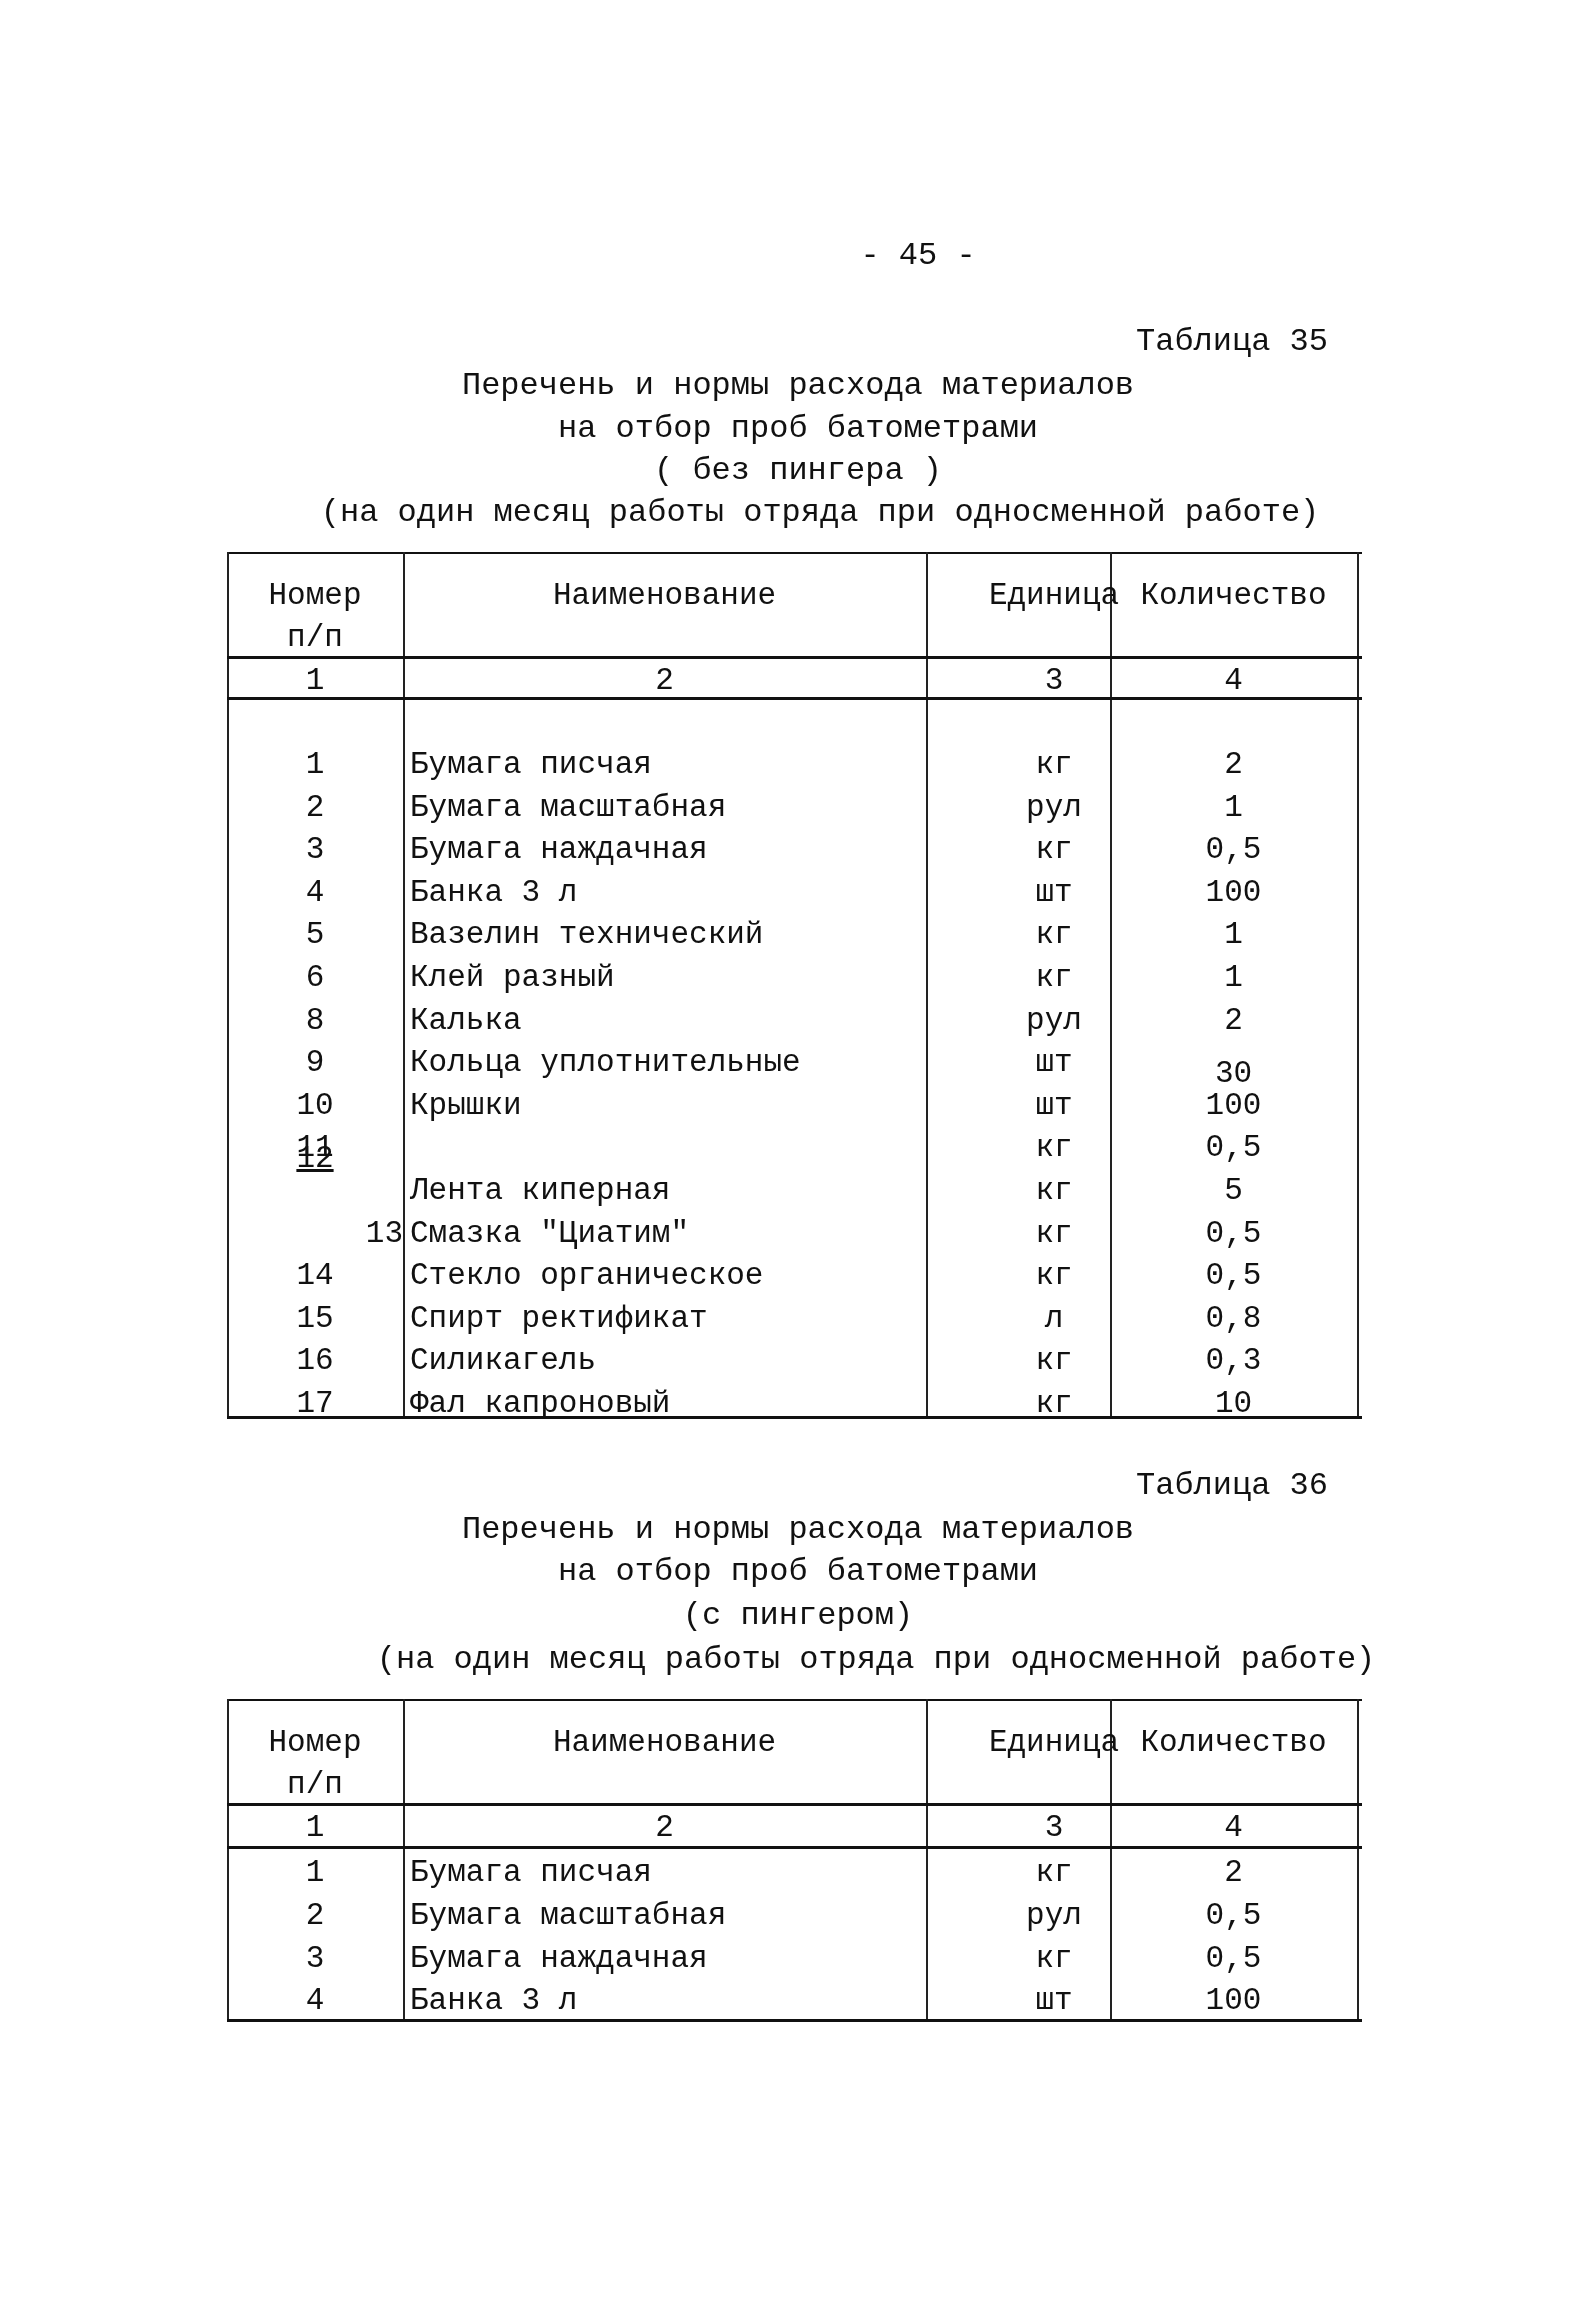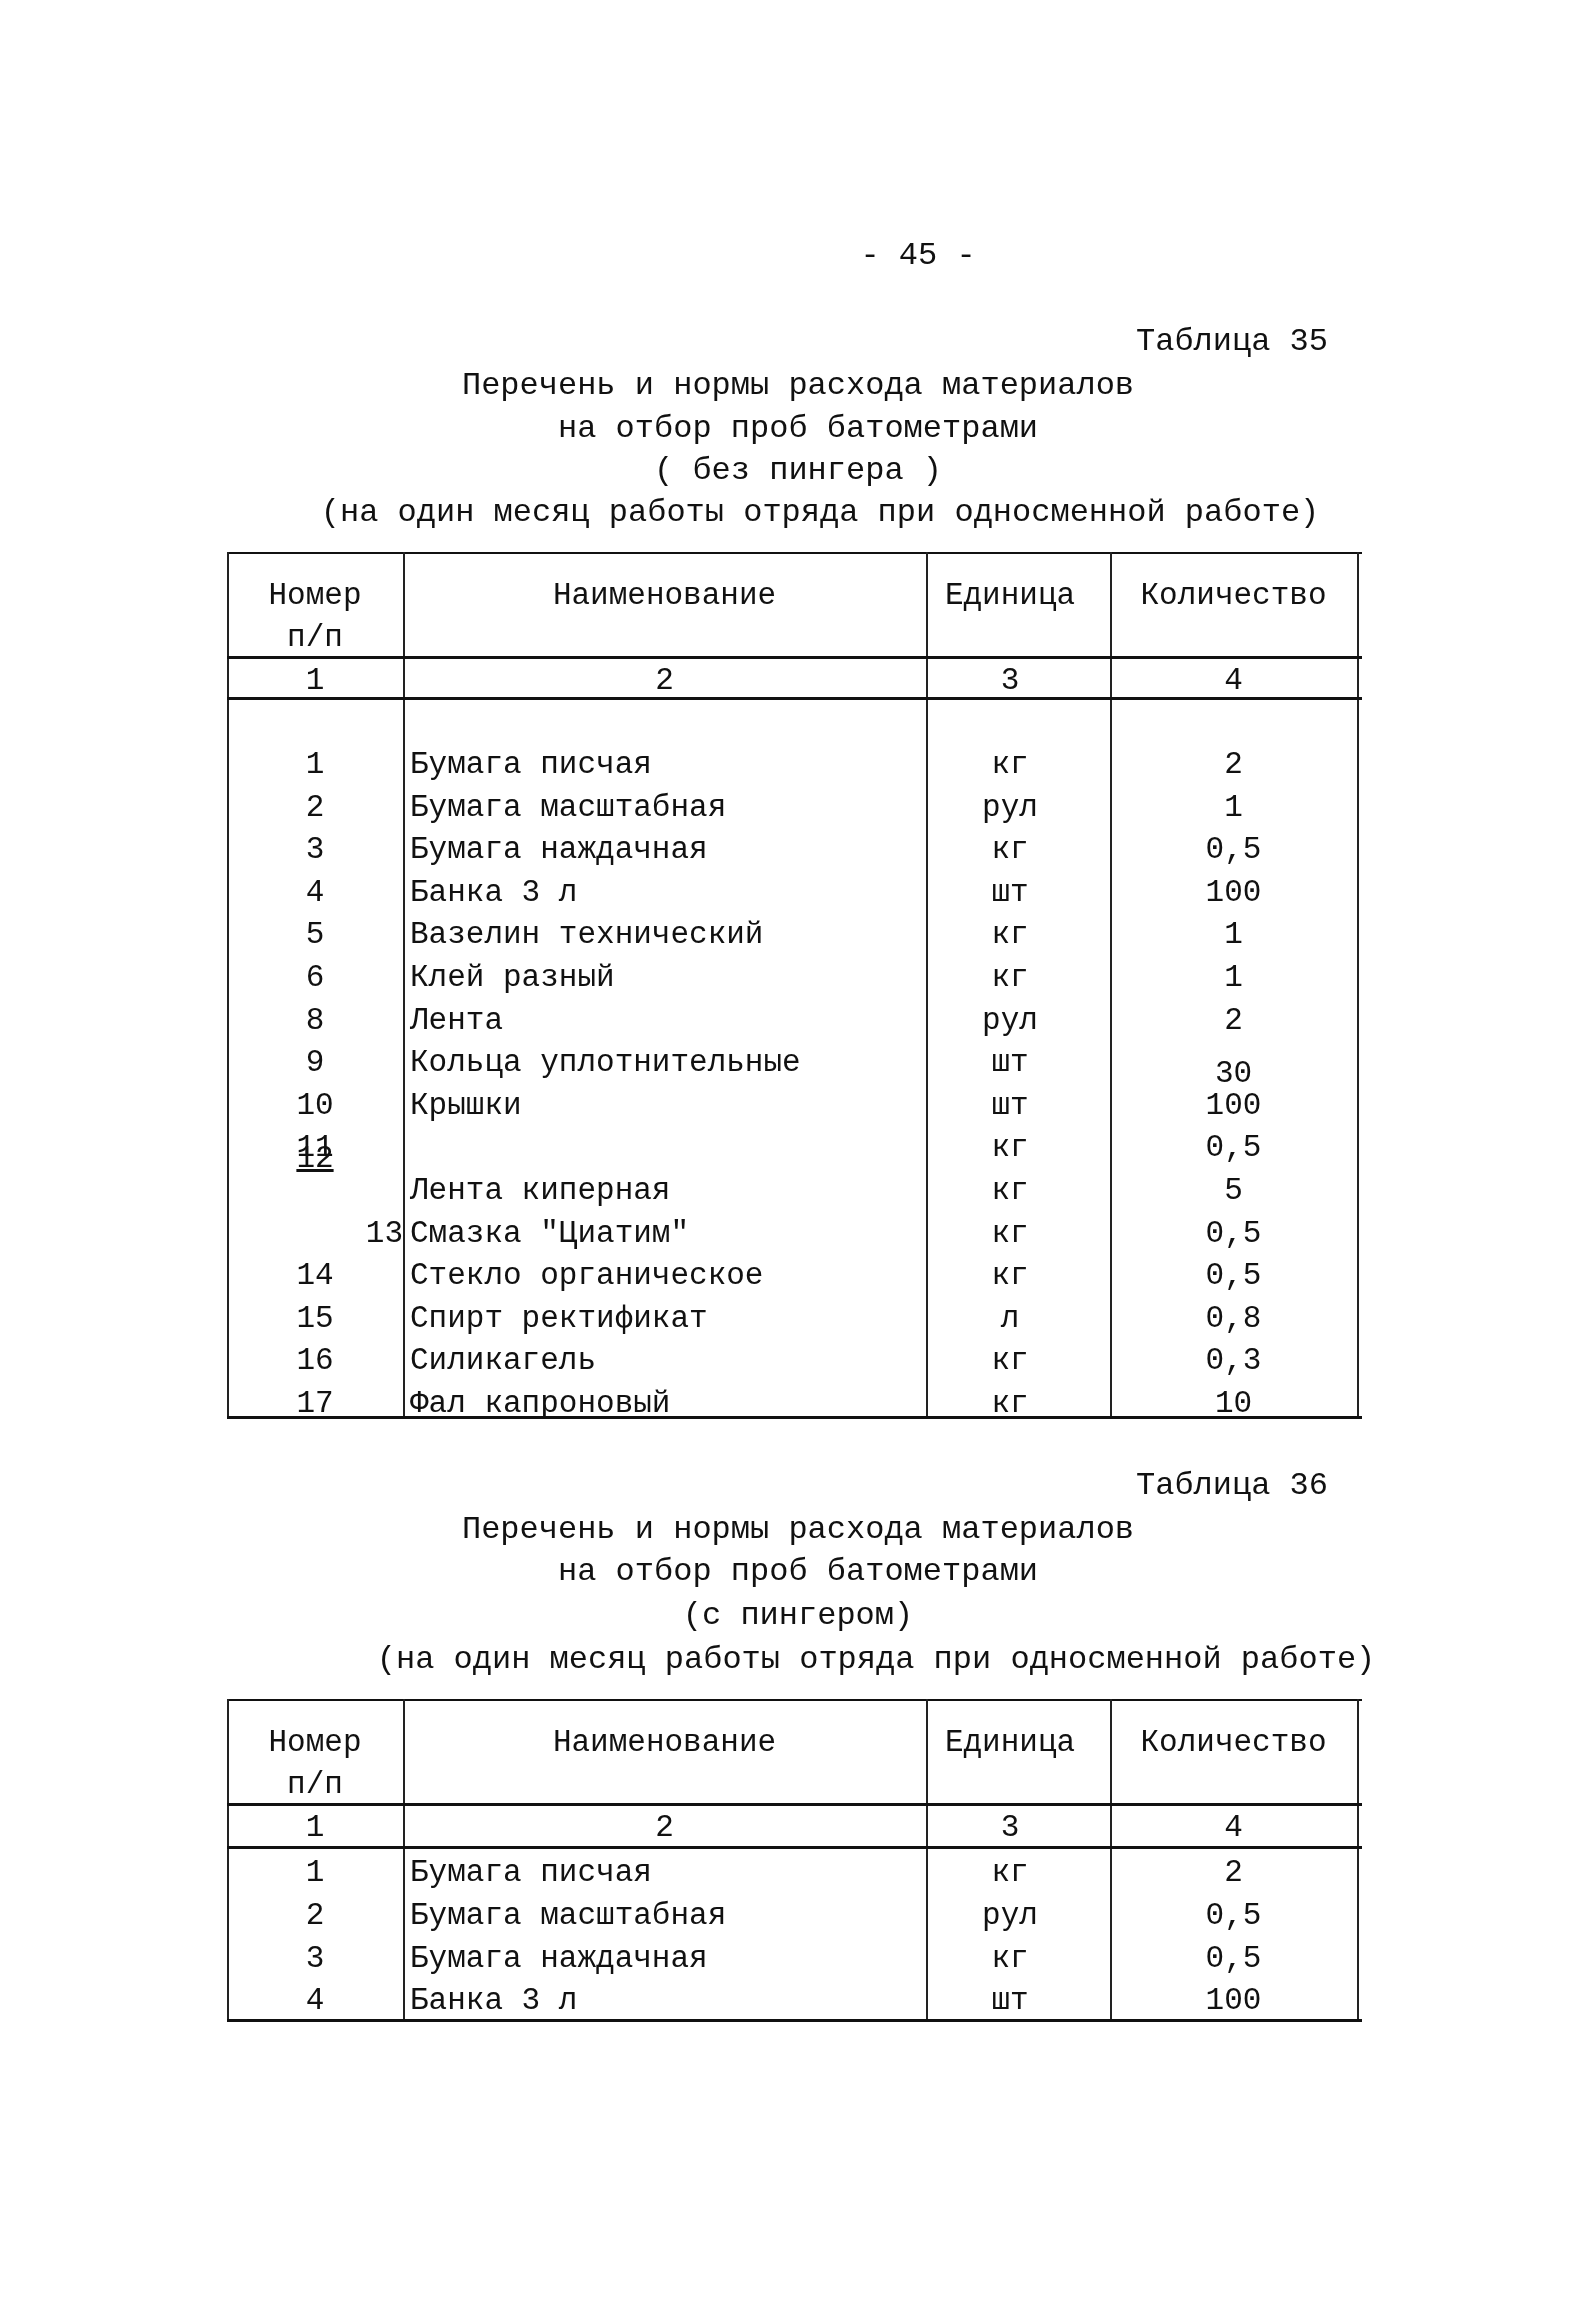--- a/index.html
+++ b/index.html
@@ -10,21 +10,21 @@
   .center { transform: translateX(-50%); }
   .page-num { left: 918px; top: 237px; }
   .tbl-label { right: 268px; }
   .title-line { left: 798px; }
   .tbl { position: absolute; left: 227px; width: 1135px; }
   .hline { position: absolute; left: 0; width: 100%; height: 2.8px; background: #111; }
   .vline { position: absolute; width: 1.9px; background: #222; }
   .cell { position: absolute; font-size: 31px; line-height: 37px; white-space: nowrap; }
   .c-num { left: 0; width: 176px; text-align: center; }
   .c-name { left: 183px; }
-  .c-unit { left: 699px; width: 168px; text-align: center; }
+  .c-unit { left: 699px; width: 168px; text-align: center; padding-left: 44px; }
   .c-qty { left: 883px; width: 247px; text-align: center; }
   .c-name-h { left: 176px; width: 523px; text-align: center; }
 </style>
 </head>
 <body>
 
 <div class="abs txt center page-num">- 45 -</div>
 
 <div class="abs txt tbl-label" style="top:323px">Таблица 35</div>
 <div class="abs txt center title-line" style="top:367px">Перечень и нормы расхода материалов</div>
@@ -68,21 +68,21 @@
     <div class="cell c-qty" style="top:322px;">100</div>
     <div class="cell c-num" style="top:364px;">5</div>
     <div class="cell c-name" style="top:364px;">Вазелин технический</div>
     <div class="cell c-unit" style="top:364px;">кг</div>
     <div class="cell c-qty" style="top:364px;">1</div>
     <div class="cell c-num" style="top:407px;">6</div>
     <div class="cell c-name" style="top:407px;">Клей разный</div>
     <div class="cell c-unit" style="top:407px;">кг</div>
     <div class="cell c-qty" style="top:407px;">1</div>
     <div class="cell c-num" style="top:450px;">8</div>
-    <div class="cell c-name" style="top:450px;">Лента</div>
+    <div class="cell c-name" style="top:450px;">Калька</div>
     <div class="cell c-unit" style="top:450px;">рул</div>
     <div class="cell c-qty" style="top:450px;">2</div>
     <div class="cell c-num" style="top:492px;">9</div>
     <div class="cell c-name" style="top:492px;">Кольца уплотнительные</div>
     <div class="cell c-unit" style="top:492px;">шт</div>
     <div class="cell c-qty" style="top:492px;margin-top:11px;">30</div>
     <div class="cell c-num" style="top:535px;">10</div>
     <div class="cell c-name" style="top:535px;">Крышки</div>
     <div class="cell c-unit" style="top:535px;">шт</div>
     <div class="cell c-qty" style="top:535px;">100</div>

